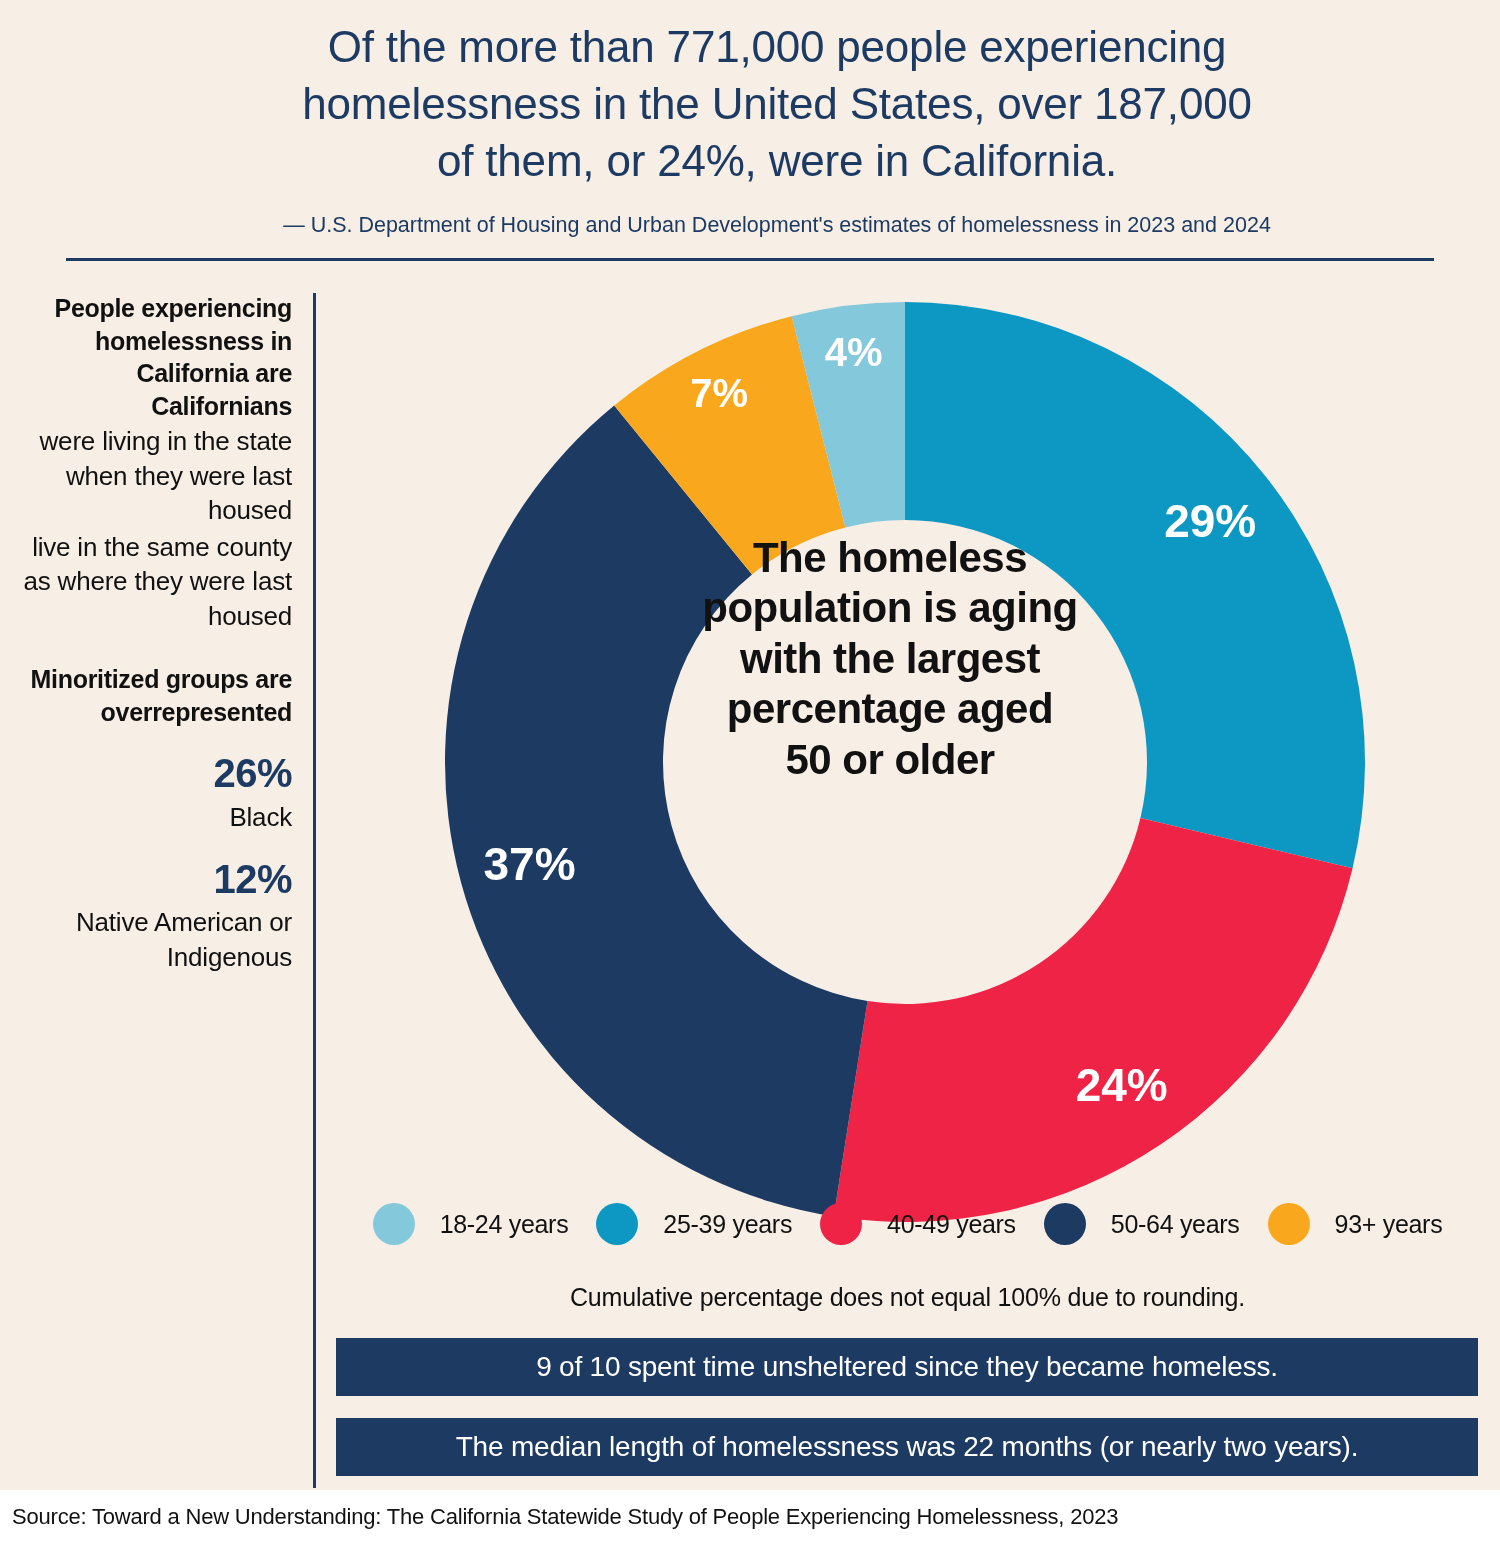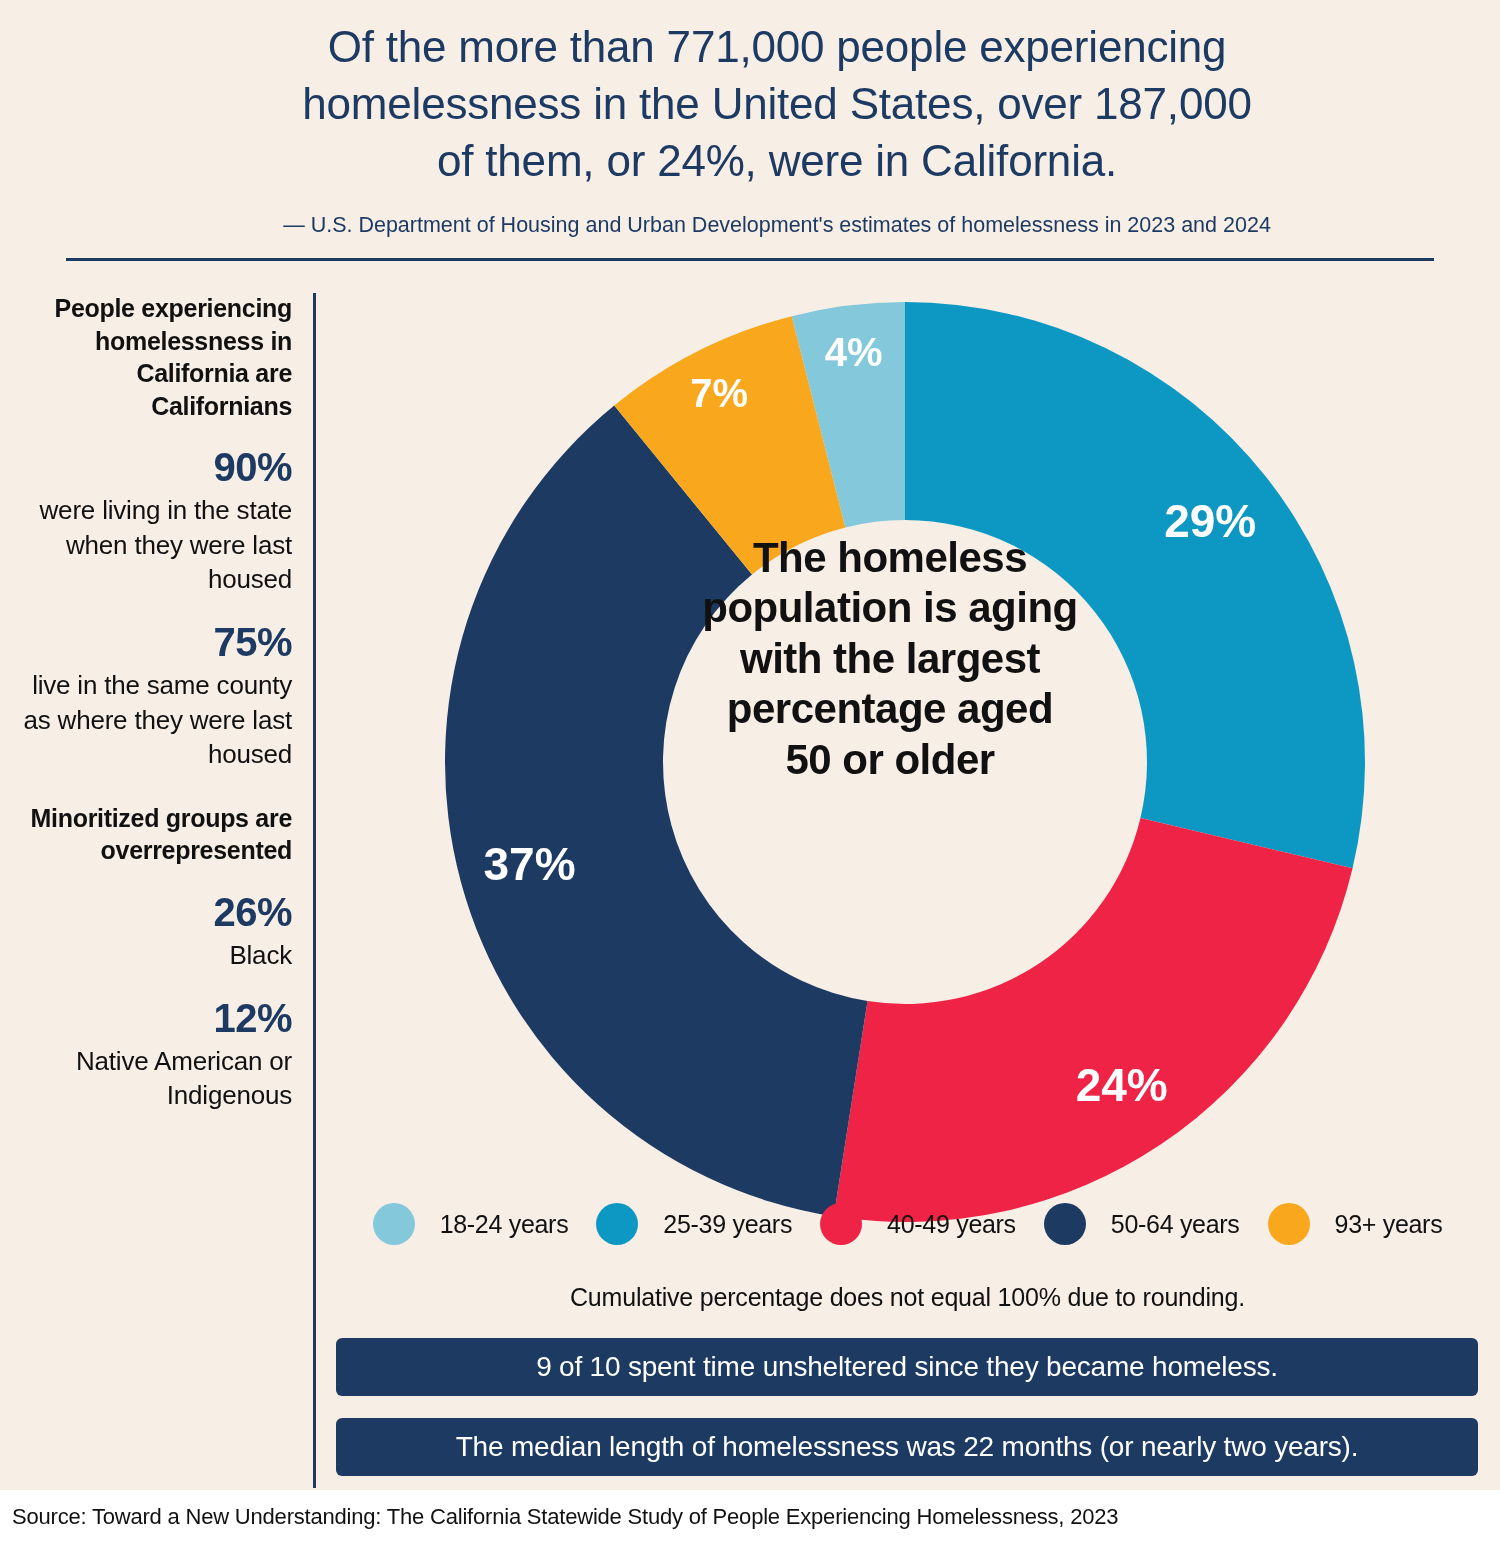--- a/index.html
+++ b/index.html
@@ -191,21 +191,20 @@
     position: absolute;
     left: 336px;
     width: 1142px;
     background: #1d3a63;
     color: #ffffff;
     display: flex;
     align-items: center;
     justify-content: center;
     font-size: 28px;
     letter-spacing: -0.2px;
-    border-radius: 6px;
   }
   #banner-1 { top: 1338px; height: 58px; }
   #banner-2 { top: 1418px; height: 58px; }
 
   
   #source {
     position: absolute;
     left: 12px;
     top: 1504px;
     font-size: 22px;
@@ -226,24 +225,22 @@
     </div>
     <div id="attribution">— U.S. Department of Housing and Urban Development's estimates of homelessness in 2023 and 2024</div>
   </div>
 
   <div id="top-rule"></div>
 
   <div id="sidebar">
 
     <div class="side-heading">People experiencing homelessness in California are Californians</div>
 
-    <div class="side-stat">90%</div>
     <div class="side-desc">were living in the state when they were last housed</div>
 
-    <div class="side-stat">75%</div>
     <div class="side-desc">live in the same county as where they were last housed</div>
 
     <div class="side-gap"></div>
 
     <div class="side-heading">Minoritized groups are overrepresented</div>
 
     <div class="side-stat">26%</div>
     <div class="side-desc">Black</div>
 
     <div class="side-stat">12%</div>

